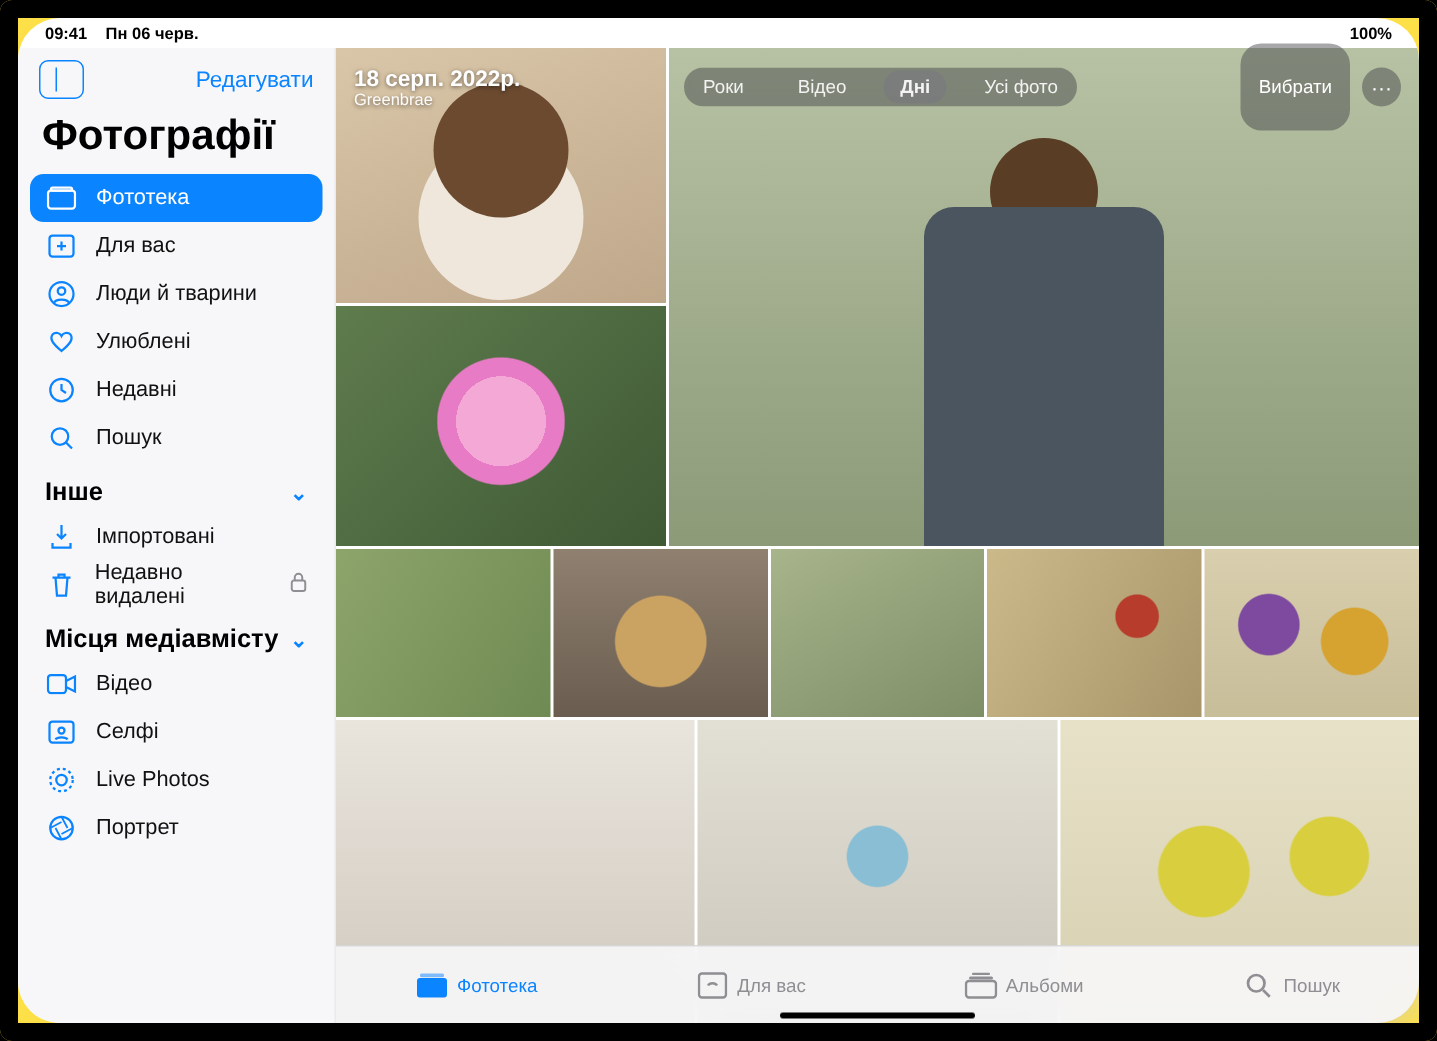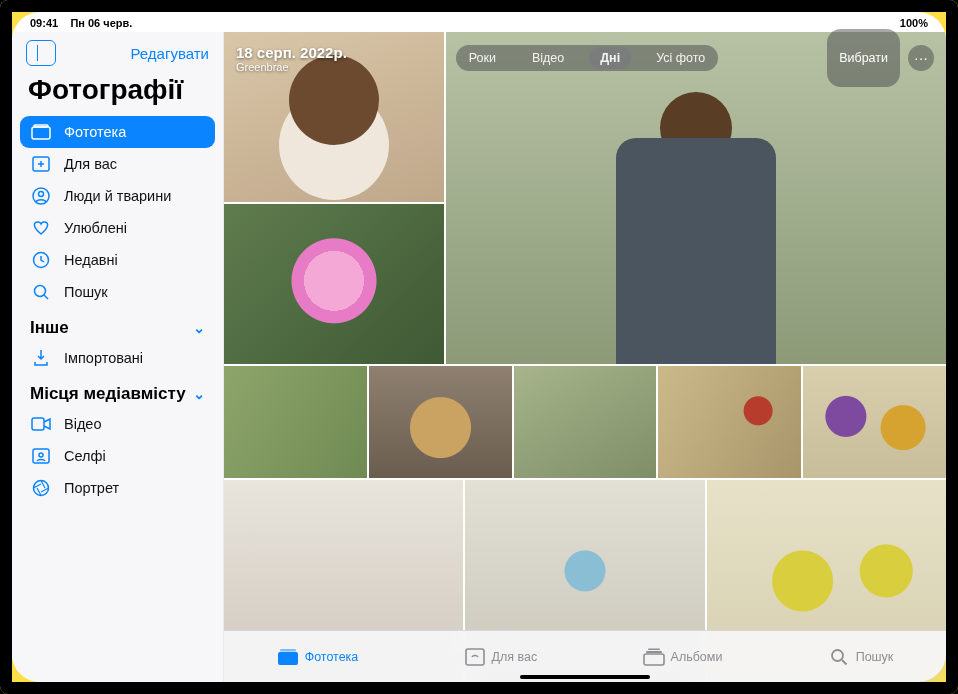--- a/index.html
+++ b/index.html
@@ -227,20 +227,34 @@
             <span class="chev">⌄</span>
           </div>
           <div class="nav-row">
             <span class="ic">
                 <svg width="16" height="18" viewBox="0 0 16 18">
                   <path d="M8 1v9M5 7l3 3 3-3M2 13v3h12v-3" stroke-width="1.5"></path>
                 </svg>
               </span>
             <span>Імпортовані</span>
           </div>
+          <div class="nav-row">
+            <span class="ic">
+                <svg width="16" height="18" viewBox="0 0 16 18">
+                  <path d="M2 4h12M6 4V2h4v2M4 4l1 12h6l1-12" stroke-width="1.5"></path>
+                </svg>
+              </span>
+            <span>Недавно видалені</span>
+            <span class="lock">
+              <svg width="12" height="14" viewBox="0 0 12 14">
+                  <rect x="1.5" y="6" width="9" height="7" rx="1.5" stroke="#8e8e93" stroke-width="1.3" fill="none"></rect>
+                  <path d="M3.5 6V4a2.5 2.5 0 015 0v2" stroke="#8e8e93" stroke-width="1.3" fill="none"></path>
+                </svg>
+            </span>
+          </div>
 
           <div class="section-head">
             <span>Місця медіавмісту</span>
             <span class="chev">⌄</span>
           </div>
           <div class="nav-row">
             <span class="ic">
                 <svg width="20" height="14" viewBox="0 0 20 14">
                   <rect x="1" y="1" width="12" height="12" rx="2" stroke-width="1.5"></rect>
                   <path d="M13 5l6-3v10l-6-3" stroke-width="1.5"></path>
@@ -250,20 +264,29 @@
           </div>
           <div class="nav-row">
             <span class="ic">
                 <svg width="18" height="16" viewBox="0 0 18 16">
                   <rect x="1" y="1" width="16" height="14" rx="2" stroke-width="1.5"></rect>
                   <circle cx="9" cy="7" r="2" stroke-width="1.5"></circle>
                   <path d="M5 13c1-2 7-2 8 0" stroke-width="1.5"></path>
                 </svg>
               </span>
             <span>Селфі</span>
+          </div>
+          <div class="nav-row">
+            <span class="ic">
+                <svg width="18" height="18" viewBox="0 0 18 18">
+                  <circle cx="9" cy="9" r="7.5" stroke-width="1.5" stroke-dasharray="2 2"></circle>
+                  <circle cx="9" cy="9" r="3.5" stroke-width="1.5"></circle>
+                </svg>
+              </span>
+            <span>Live Photos</span>
           </div>
           <div class="nav-row">
             <span class="ic">
                 <svg width="18" height="18" viewBox="0 0 18 18">
                   <circle cx="9" cy="9" r="7.5" stroke-width="1.5"></circle>
                   <path d="M9 1.5L13 9M16.5 9L9 13M9 16.5L5 9M1.5 9L9 5" stroke-width="1.2"></path>
                 </svg>
               </span>
             <span>Портрет</span>
           </div>

